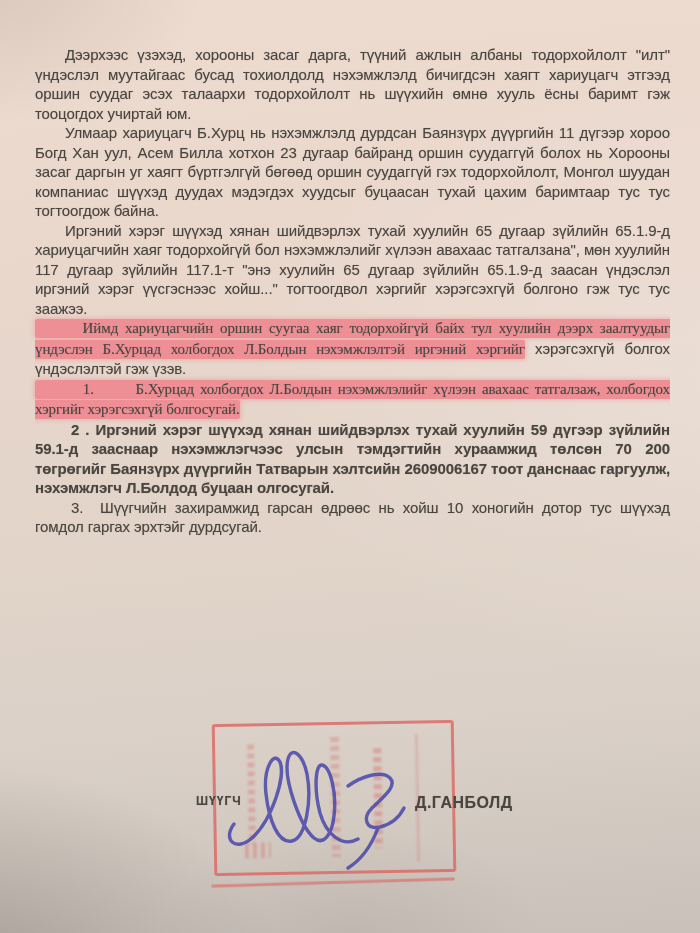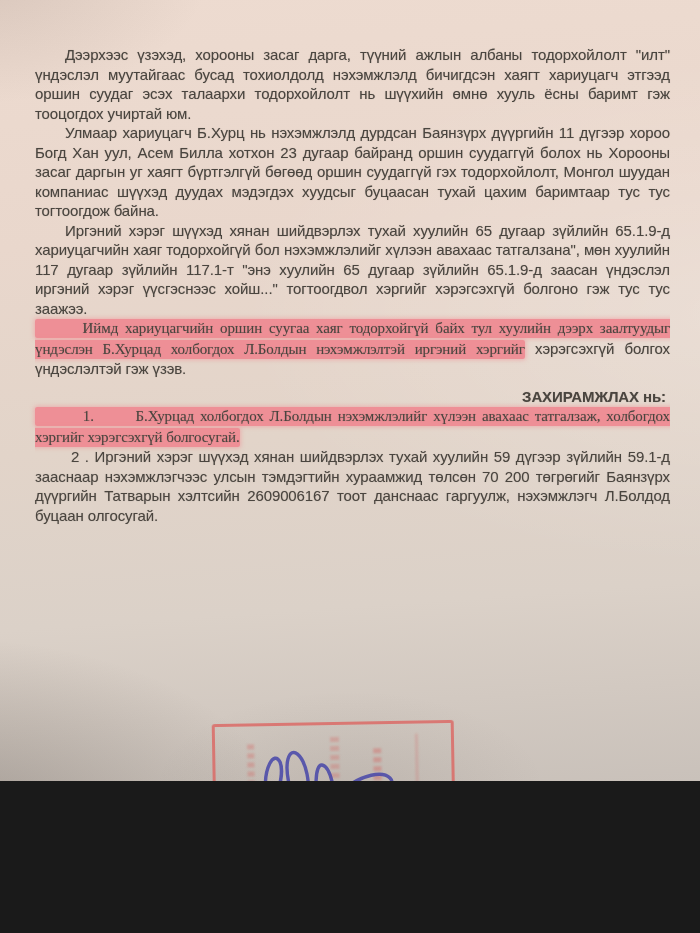--- a/index.html
+++ b/index.html
@@ -1,18 +1,18 @@
 <!DOCTYPE html>
 <html style="--paper-top: #eddbd0; --paper-bottom: #c9c1ba; --ink: #4a453f; --highlight: #ee8f96; --stamp-red: #dd6f68; --signature-blue: #3d3da8;"><head>
 <meta charset="utf-8">
 <style>
   html,body{margin:0;padding:0;background:#1a1a1a;}
   .photo{
     position:relative;
-    width:700px;height:781px;
+    width:700px;height:933px;
     overflow:hidden;
     font-family:"Liberation Sans","DejaVu Sans",sans-serif;
     background:
       radial-gradient(120% 55% at 105% 40%, rgba(255,255,255,.20), transparent 60%),
       radial-gradient(85% 42% at -8% 106%, rgba(66,58,52,.30), transparent 58%),
       radial-gradient(55% 28% at -4% -4%, rgba(112,94,84,.18), transparent 62%),
       radial-gradient(40% 18% at 50% 101%, rgba(80,72,66,.10), transparent 70%),
       linear-gradient(176deg, var(--paper-top,#eddbd0) 0%, #e9d7cc 30%, #e2d4c9 55%, #dbd1c8 76%, var(--paper-bottom,#c9c1ba) 100%);
   }
   .page-text{
@@ -31,21 +31,21 @@
   .item{text-indent:36px;}
   .p4{margin-top:7px;}
   .p5{margin-top:21px;}
   .order-heading{
     margin-top:8px !important;
     text-align:right !important;
     font-weight:bold;
     padding-right:4px;
   }
   .item1{margin-top:24px;}
-  .item2{margin-top:29px;}
+  .item2{margin-top:29px;font-weight:bold;}
   .item3{margin-top:17px;}
   .hl{
     background:var(--highlight,#ee8f96);
     box-shadow:0 0 4px 1px rgba(238,143,150,.55);
     border-radius:2px;
     padding:1px 0 2px 0;
     font-family:Liberation Serif, serif;
   }
   
   .stamp{
@@ -94,23 +94,23 @@
 </head>
 <body>
 
 <div class="photo">
 
   <div class="page-text">
     <p class="ind">Дээрхээс үзэхэд, хорооны засаг дарга, түүний ажлын албаны тодорхойлолт "илт" үндэслэл муутайгаас бусад тохиолдолд нэхэмжлэлд бичигдсэн хаягт хариуцагч этгээд оршин суудаг эсэх талаархи тодорхойлолт нь шүүхийн өмнө хууль ёсны баримт гэж тооцогдох учиртай юм.</p>
     <p class="ind">Улмаар хариуцагч Б.Хурц нь нэхэмжлэлд дурдсан Баянзүрх дүүргийн 11 дүгээр хороо Богд Хан уул, Асем Билла хотхон 23 дугаар байранд оршин суудаггүй болох нь Хорооны засаг даргын уг хаягт бүртгэлгүй бөгөөд оршин суудаггүй гэх тодорхойлолт, Монгол шуудан компаниас шүүхэд дуудах мэдэгдэх хуудсыг буцаасан тухай цахим баримтаар тус тус тогтоогдож байна.</p>
     <p class="ind">Иргэний хэрэг шүүхэд хянан шийдвэрлэх тухай хуулийн 65 дугаар зүйлийн 65.1.9-д хариуцагчийн хаяг тодорхойгүй бол нэхэмжлэлийг хүлээн авахаас татгалзана", мөн хуулийн 117 дугаар зүйлийн 117.1-т "энэ хуулийн 65 дугаар зүйлийн 65.1.9-д заасан үндэслэл иргэний хэрэг үүсгэснээс хойш..." тогтоогдвол хэргийг хэрэгсэхгүй болгоно гэж тус тус заажээ.</p>
     <p class="p4"><span class="hl">&nbsp;&nbsp;&nbsp;&nbsp;&nbsp;&nbsp;&nbsp;Иймд хариуцагчийн оршин суугаа хаяг тодорхойгүй байх тул хуулийн дээрх заалтуудыг үндэслэн Б.Хурцад холбогдох Л.Болдын нэхэмжлэлтэй иргэний хэргийг</span><span> хэрэгсэхгүй болгох үндэслэлтэй гэж үзэв.</span></p>
-    <p class="order-heading">ЗАХИРАМЖЛАХ нь:</p>
     <p class="item1"><span class="hl">&nbsp;&nbsp;&nbsp;&nbsp;&nbsp;&nbsp;&nbsp;&nbsp;1.&nbsp;&nbsp;&nbsp;&nbsp;&nbsp;&nbsp;&nbsp;Б.Хурцад холбогдох Л.Болдын нэхэмжлэлийг хүлээн авахаас татгалзаж, холбогдох хэргийг хэрэгсэхгүй болгосугай.</span></p>
     <p class="item item2">2 . Иргэний хэрэг шүүхэд хянан шийдвэрлэх тухай хуулийн 59 дүгээр зүйлийн 59.1-д зааснаар нэхэмжлэгчээс улсын тэмдэгтийн хураамжид төлсөн 70 200 төгрөгийг Баянзүрх дүүргийн Татварын хэлтсийн 2609006167 тоот данснаас гаргуулж, нэхэмжлэгч Л.Болдод буцаан олгосугай.</p>
+    <p class="item item3">3.&nbsp; Шүүгчийн захирамжид гарсан өдрөөс нь хойш 10 хоногийн дотор тус шүүхэд гомдол гаргах эрхтэйг дурдсугай.</p>
   </div>
 
   <div class="stamp">
     <div class="stamp-col col1"></div>
     <div class="stamp-col col2"></div>
     <div class="stamp-col col3"></div>
     <div class="stamp-col col4"></div>
     <div class="stamp-mark"></div>
     <div class="stamp-double-edge"></div>
   </div>

